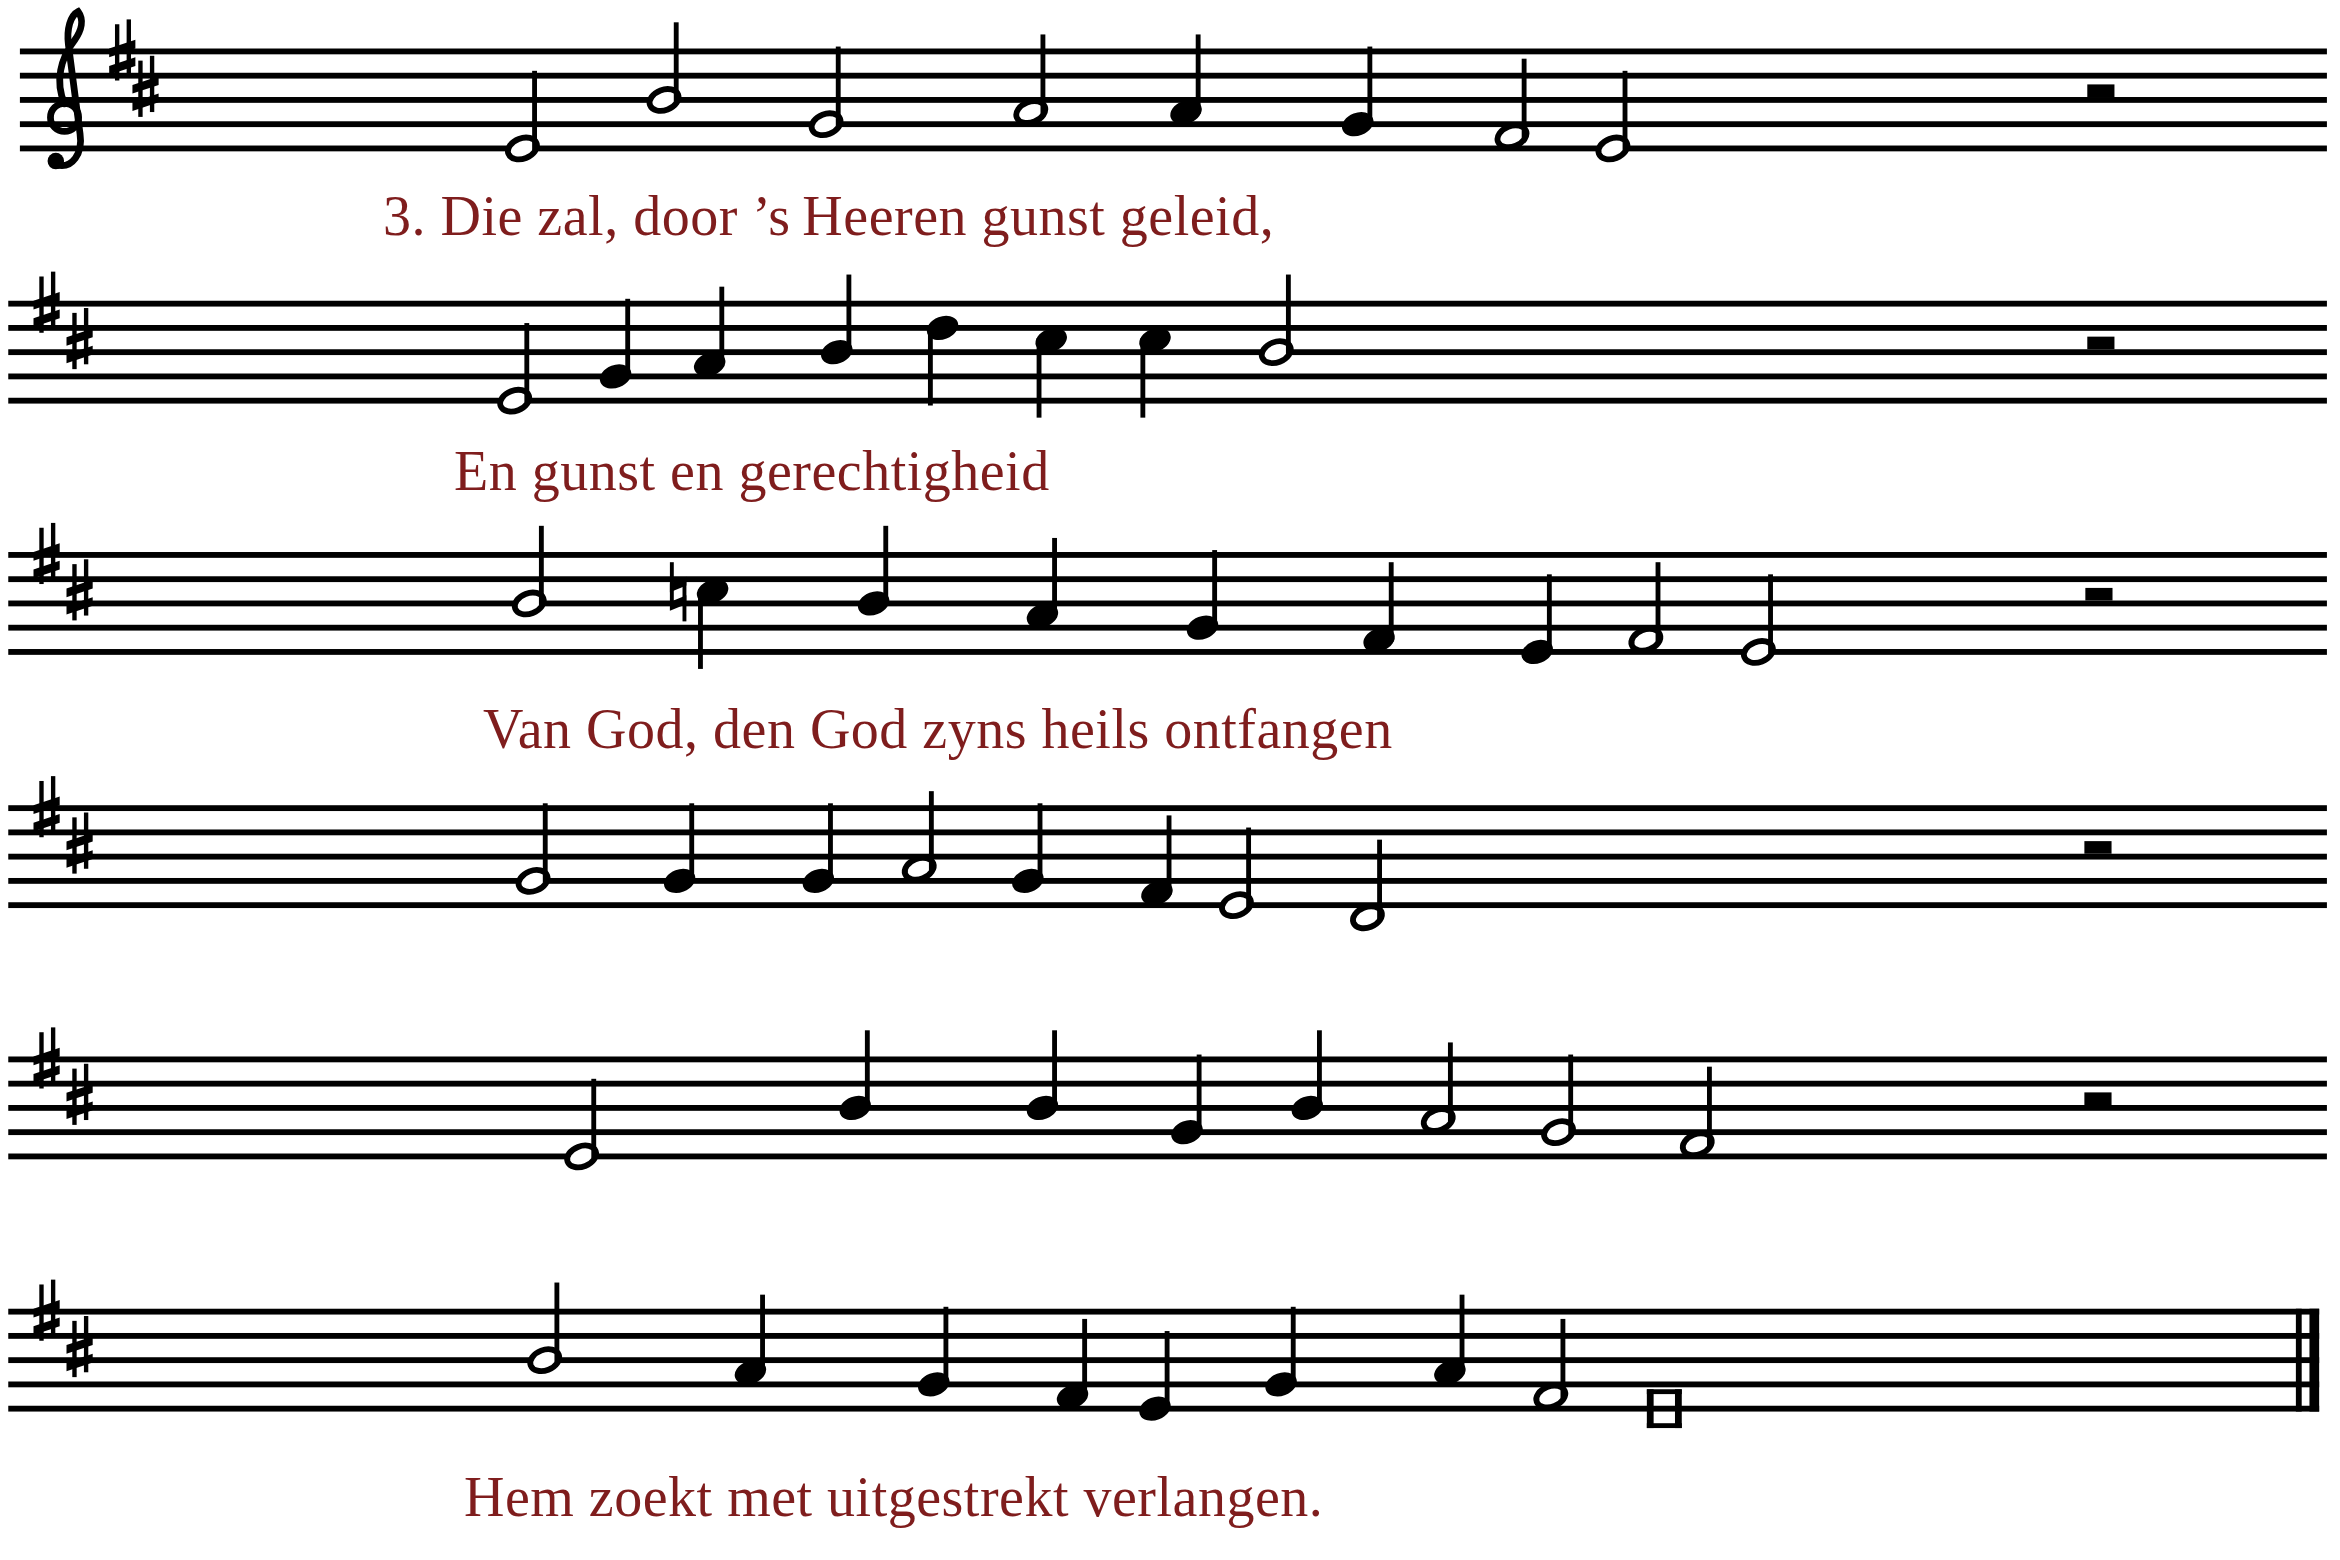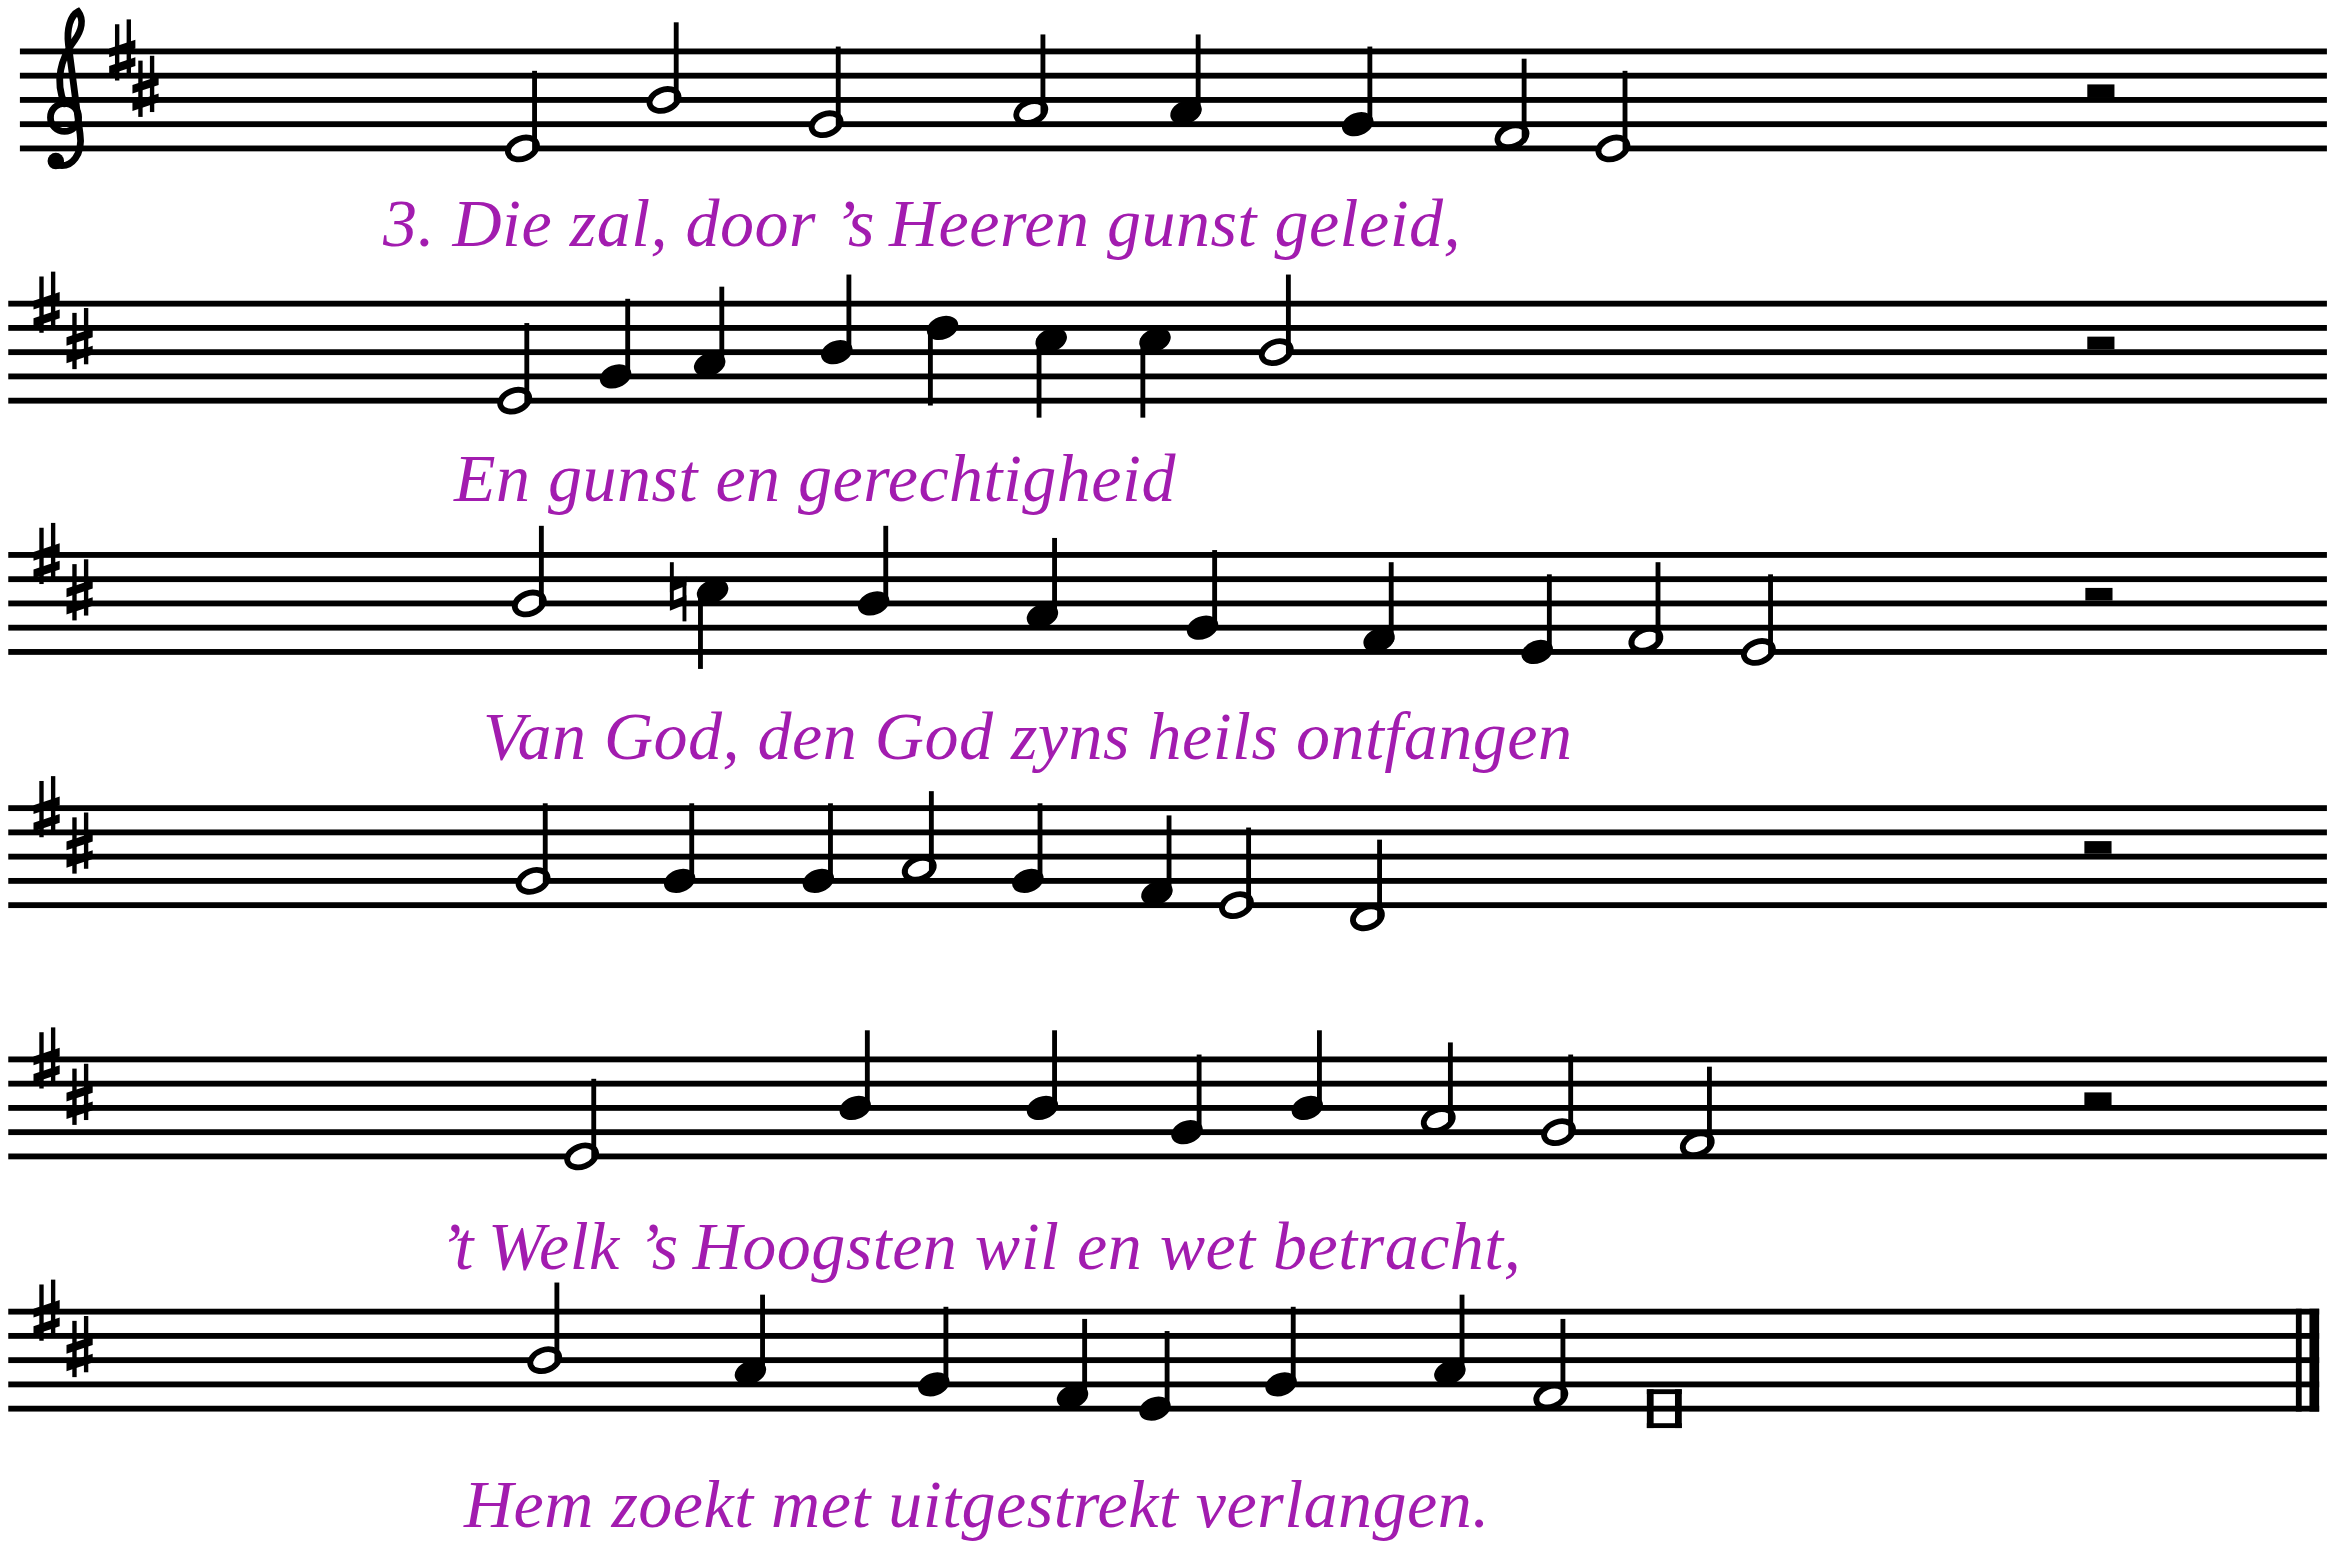--- a/index.html
+++ b/index.html
@@ -1,25 +1,24 @@
 <!DOCTYPE html>
 <html><head>
 <meta charset="utf-8">
 <style>
   html,body{margin:0;padding:0;background:#fff;}
   #page{position:relative;width:2341px;height:1560px;background:#ffffff;overflow:hidden;}
   #score{position:absolute;left:0;top:0;}
   .lyric{
     position:absolute;
     font-family:"Liberation Serif", serif;
-    font-size:68px;
-    color:#a21caf;
+    font-size:56px;
+    color:#7f1d1d;
     white-space:nowrap;
     letter-spacing:0.5px;
-    font-style:italic;
   }
 </style>
 </head>
 <body>
 
 <div id="page">
   <svg id="score" width="2341" height="1560" viewBox="0 0 2412 1608" xmlns="http://www.w3.org/2000/svg">
       <g>
         <rect x="20" y="50" width="2378" height="6" fill="#000000"></rect>
         <rect x="20" y="75" width="2378" height="6" fill="#000000"></rect>
@@ -352,16 +351,15 @@
           <rect x="1697" y="1467" width="36" height="5" fill="#000000"></rect>
         </g>
         <rect x="2366" y="1349" width="6" height="106" fill="#000000"></rect>
         <rect x="2380" y="1349" width="10" height="106" fill="#000000"></rect>
       </g>
     </svg>
 
   <div class="lyric" style="left: 383px; top: 184px;">3. Die zal, door ’s Heeren gunst geleid,</div>
   <div class="lyric" style="left: 454px; top: 439px;">En gunst en gerechtigheid</div>
   <div class="lyric" style="left: 483px; top: 697px;">Van God, den God zyns heils ontfangen</div>
-  <div class="lyric" style="left: 439px; top: 1207px;">’t Welk ’s Hoogsten wil en wet betracht,</div>
   <div class="lyric" style="left: 464px; top: 1465px;">Hem zoekt met uitgestrekt verlangen.</div>
 </div>
 
 
 </body></html>

